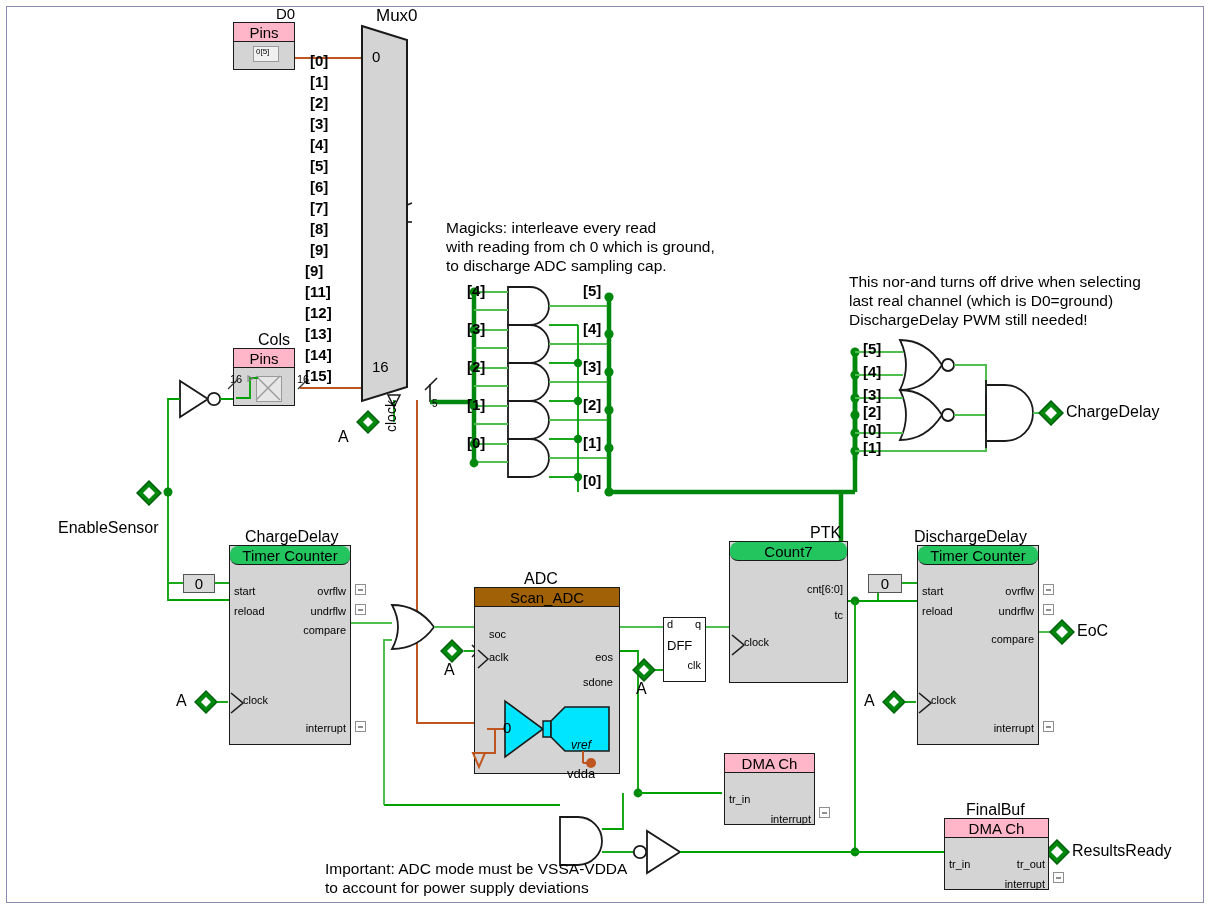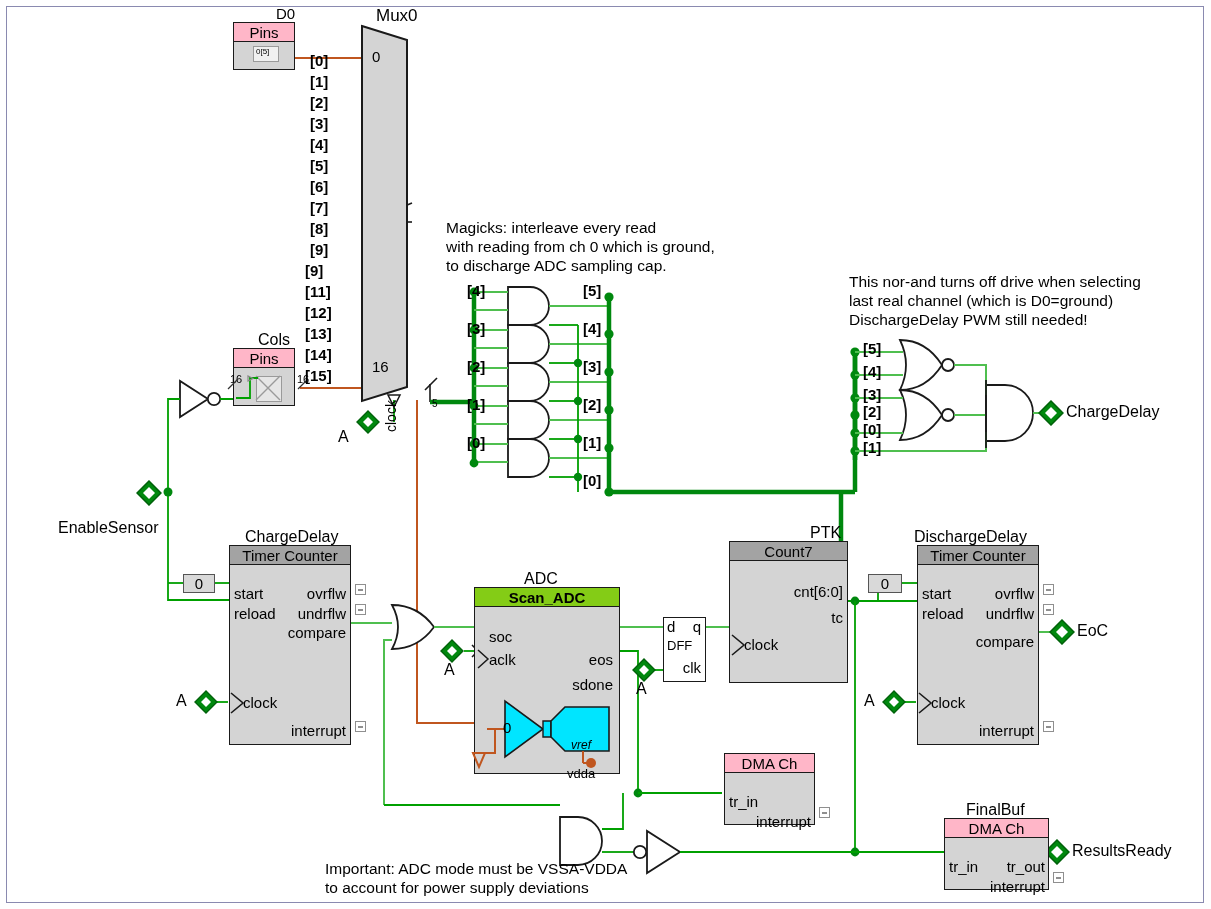--- a/index.html
+++ b/index.html
@@ -19,25 +19,25 @@
     box-sizing:border-box;
   }
   .svgroot{position:absolute;left:0;top:0;width:1211px;height:909px;overflow:visible;}
   .lbl{position:absolute;white-space:nowrap;color:#000;font-family:"Liberation Sans",sans-serif;}
   
   .comp{position:absolute;box-sizing:border-box;border:1.6px solid #1a1a1a;background:#d4d4d4;}
   .comp .hdr{
     height:19px;line-height:19px;text-align:center;font-size:15px;color:#000;
     border-bottom:1.6px solid #1a1a1a;box-sizing:border-box;
   }
-  .hdr.green{background:#a3a3a3;}
+  .hdr.green{background:#22c55e;border-radius:8px;}
   .hdr.pink{background:#ffb6c8;}
-  .hdr.yellow{background:#84cc16;font-weight:bold;}
+  .hdr.yellow{background:#a16207;}
   .comp .body{position:relative;height:calc(100% - 19px);}
-  .pin{position:absolute;font-size:15px;color:#000;white-space:nowrap;}
+  .pin{position:absolute;font-size:11px;color:#000;white-space:nowrap;}
   .pin.r{text-align:right;}
   .termsq{position:absolute;width:11px;height:11px;border:1.5px solid #8f8f8f;background:#fff;box-sizing:border-box;}
   .termsq:after{content:"";position:absolute;left:2px;top:4px;width:5px;height:1.5px;background:#8f8f8f;}
   .annot{position:absolute;font-size:15.5px;line-height:19px;color:#000;white-space:pre;}
   .idxlbl{position:absolute;font-size:15px;font-weight:bold;color:#000;white-space:nowrap;}
   .sig{position:absolute;font-size:16px;color:#000;white-space:nowrap;}
   .tiny{position:absolute;font-size:8px;color:#000;white-space:nowrap;}
   .rot{position:absolute;transform-origin:0 0;transform:rotate(-90deg);font-size:14px;white-space:nowrap;}
   .constbox{position:absolute;border:1.5px solid #555;background:#d9d9d9;font-size:15px;text-align:center;box-sizing:border-box;color:#000;}
 </style>

